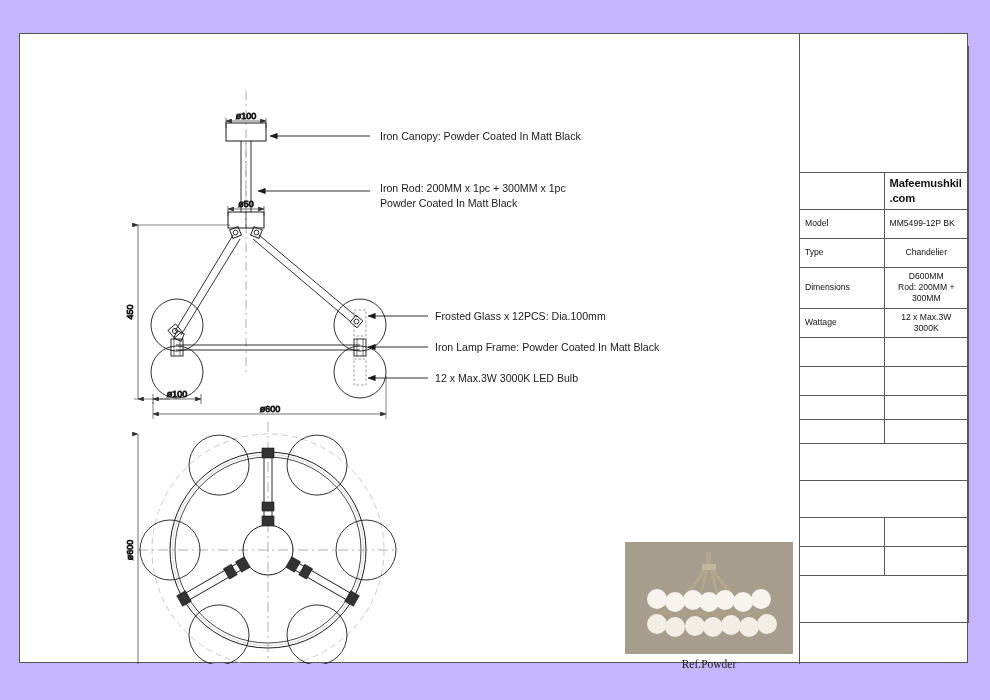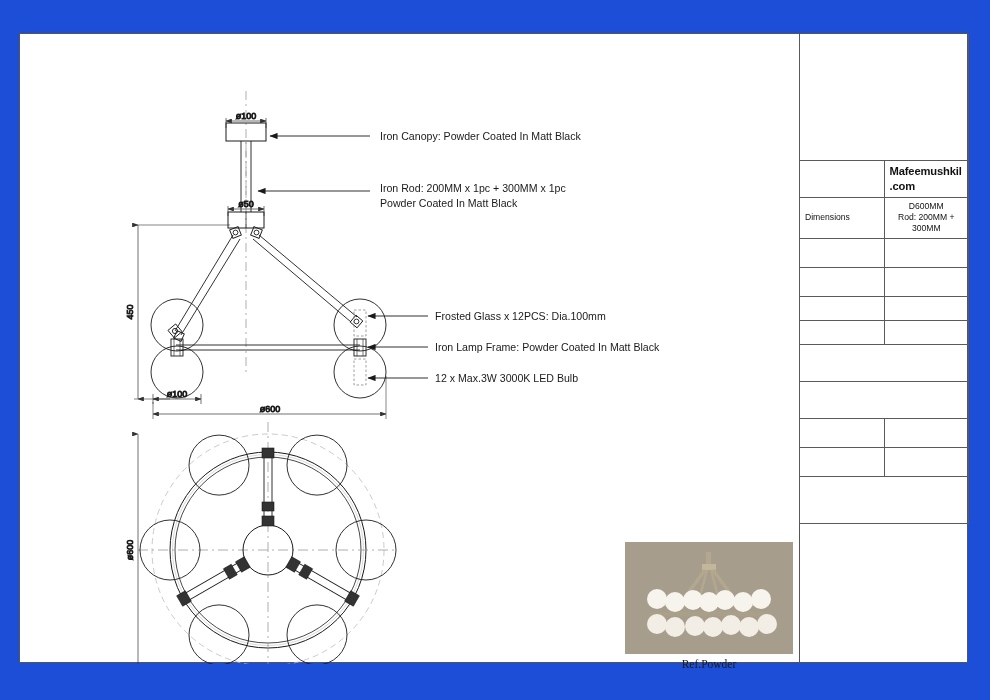--- a/index.html
+++ b/index.html
@@ -3,21 +3,21 @@
 <meta charset="utf-8">
 <style>
   html, body {
     margin: 0; padding: 0;
     background: #ffffff;
     font-family: "Liberation Sans", sans-serif;
   }
   #page {
     position: relative;
     width: 990px; height: 700px;
-    background: #1d4ed8;
+    background: #c4b5fd;
     overflow: hidden;
   }
   
   #frame {
     position: absolute;
     left: 19px; top: 33px;
     width: 949px; height: 630px;
     border: 1px solid #555;
     box-sizing: border-box;
     background: #fff;
@@ -54,21 +54,21 @@
     left: 0; top: 116px;
     width: 168px;
     text-align: center;
     font-size: 11.5px;
     color: #1a1a1a;
     font-family: "Liberation Serif", serif;
   }
   
   #spec-table {
     position: absolute;
-    left: 779px; top: 0;
+    left: 779px; top: 12px;
     width: 170px;
   }
   #spec-table table {
     border-collapse: collapse;
     width: 170px;
     table-layout: fixed;
   }
   #spec-table td {
     border: 1px solid #5a5a5a;
     font-size: 8.6px;
@@ -314,30 +314,42 @@
 
           <tr>
             <td colspan="2" style="height:120px; border-top:none;"></td>
           </tr>
 
           <tr class="row-mid">
             <td class="lbl"></td>
             <td class="val brand">Mafeemushkil.com</td>
           </tr>
 
-
+          <tr class="row-mid">
+            <td class="lbl">Model</td>
+            <td class="val">MM5499-12P BK</td>
+          </tr>
+
+          <tr class="row-mid">
+            <td class="lbl">Type</td>
+            <td class="val ctr">Chandelier</td>
+          </tr>
 
           <tr class="row-tall">
             <td class="lbl">Dimensions</td>
             <td class="val" style="white-space:pre-line;text-align:center;">D600MM
 Rod: 200MM + 300MM</td>
           </tr>
 
 
 
+          <tr class="row-mid">
+            <td class="lbl">Wattage</td>
+            <td class="val ctr">12 x Max.3W 3000K</td>
+          </tr>
 
           <tr class="row-mid">
             <td class="lbl"></td>
             <td class="val"></td>
           </tr>
           <tr class="row-mid">
             <td class="lbl"></td>
             <td class="val"></td>
           </tr>
           <tr class="row-sm">

